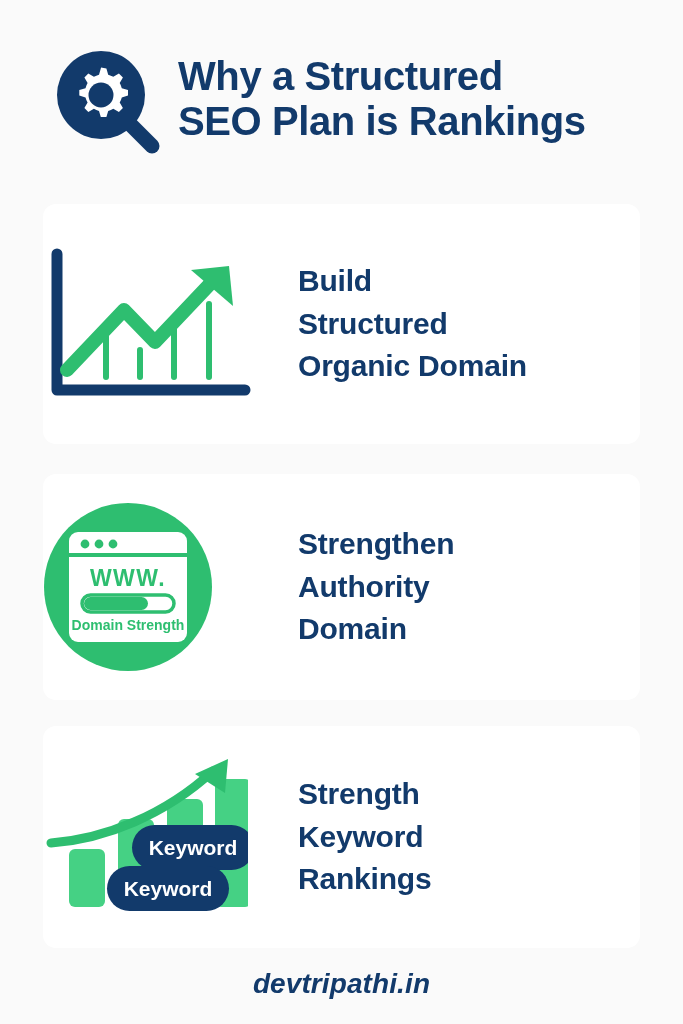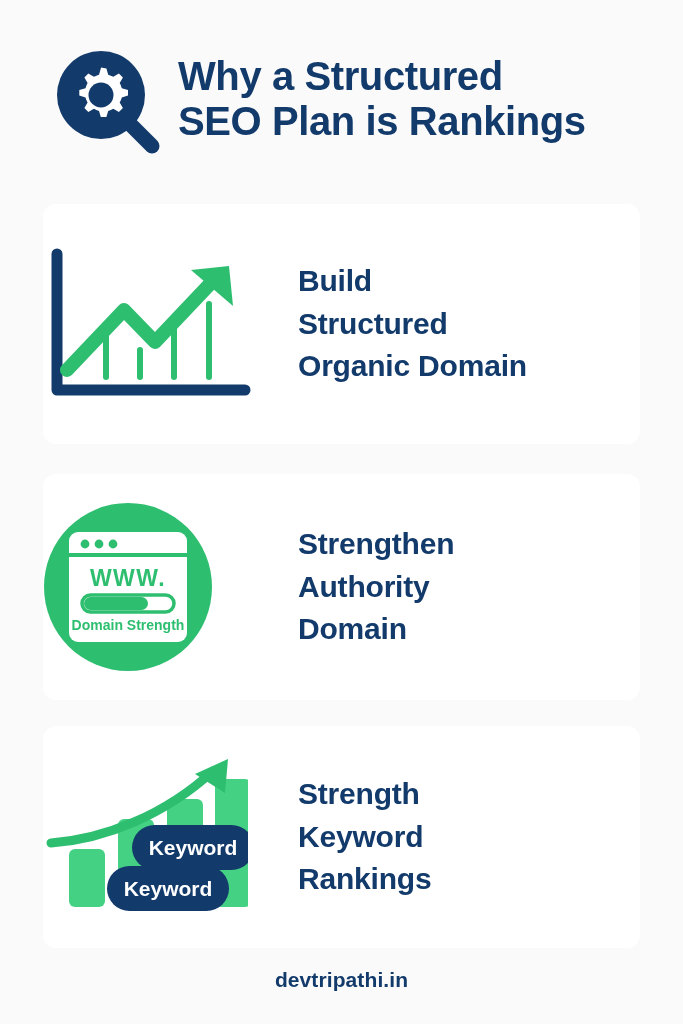--- a/index.html
+++ b/index.html
@@ -87,23 +87,24 @@
   }
 
   
   .footer {
     position: absolute;
     left: 0;
     top: 968px;
     width: 683px;
     text-align: center;
     color: #123A6B;
-    font-size: 21px;
+    font-size: 28px;
     font-weight: bold;
     letter-spacing: 0.1px;
+    font-style: italic;
   }
 </style>
 </head>
 <body>
 
 <div class="page">
 
   <div class="header">
 
     <svg class="header-icon" viewBox="0 0 104 104">

